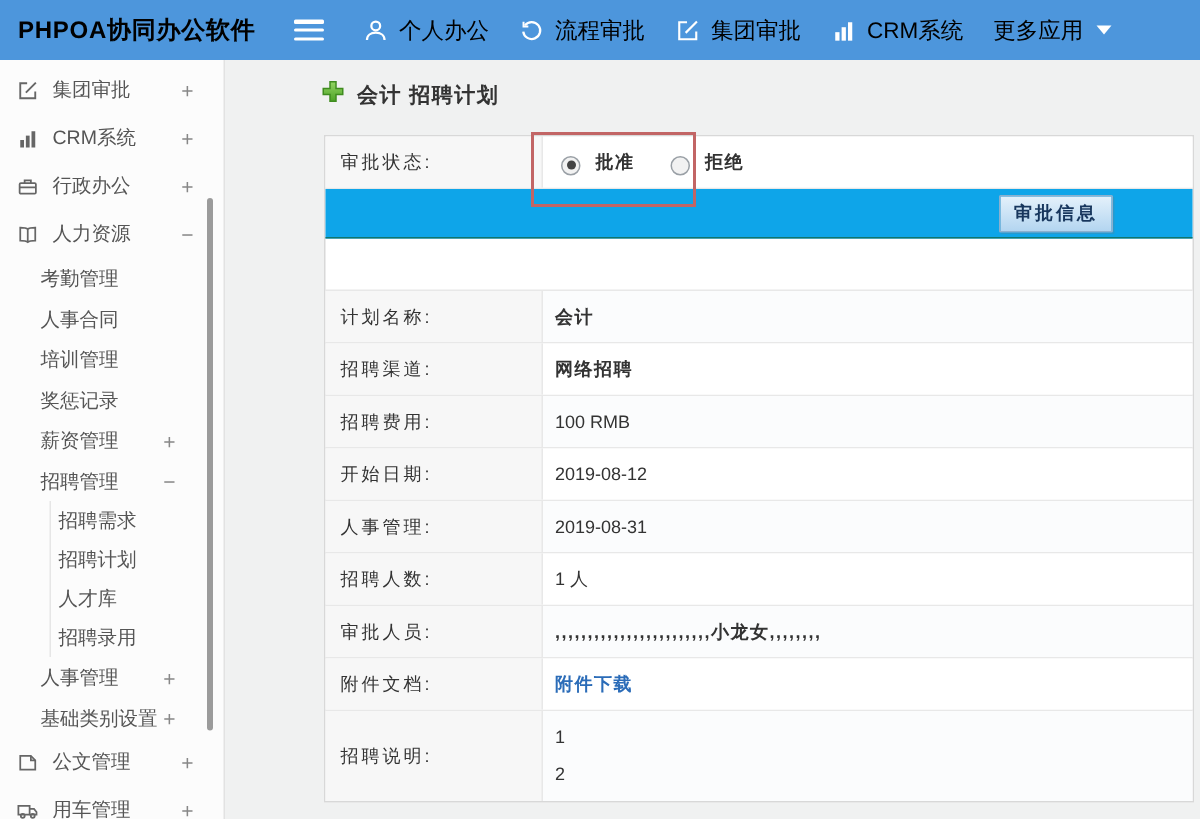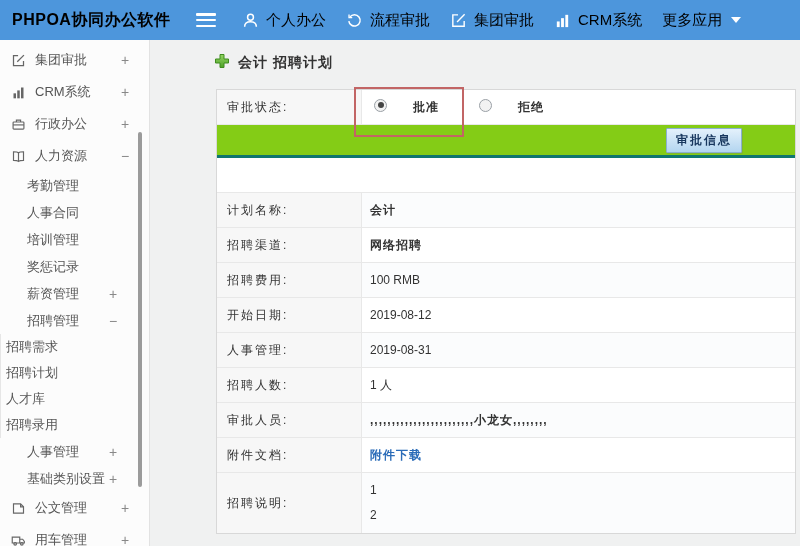--- a/index.html
+++ b/index.html
@@ -16,45 +16,45 @@
   .topnav svg { display:block; }
   .caret { width:0; height:0; border-left:5px solid transparent; border-right:5px solid transparent; border-top:6px solid #fff; margin-left:2px; }
 
   
   .sidebar { position:absolute; left:0; top:40px; width:150px; height:506px;
     background:#fcfcfc; border-right:1px solid #e2e2e2; padding-top:4px; color:#555; }
   .side-item { display:flex; align-items:center; font-size:13px; cursor:pointer; }
   .side-item .icn { width:16px; margin-right:9px; display:flex; justify-content:center; color:#666; }
   .lv1 { height:32px; padding-left:10px; }
   .lv2 { height:27px; padding-left:27px; }
-  .lv3 { height:26px; padding-left:5px; border-left:1px solid #e6e6e6; }
+  .lv3 { height:26px; margin-left:33px; padding-left:5px; border-left:1px solid #e6e6e6; }
   .toggle { margin-left:auto; color:#888; font-size:14px; width:14px; text-align:center; }
   .lv1 .toggle { margin-right:17px; }
   .lv2 .toggle { margin-right:29px; }
   .side-scroll { position:absolute; left:138px; top:92px; width:4px; height:355px; background:#9b9b9b; border-radius:2px; }
 
   
   .main { position:absolute; left:164px; top:40px; width:650px; height:506px; padding:13px 10px 0 50px; }
   .page-title-row { display:flex; align-items:center; gap:8px; }
   .page-title { font-size:14px; font-weight:bold; color:#333; letter-spacing:1px; }
 
   .form-table { position:relative; margin-top:16px; margin-left:2px; width:580px;
     background:#fff; border:1px solid #d8d8d8; font-size:12px; color:#333; }
   .frow { display:flex; border-bottom:1px solid #e8e8e8; min-height:35px; }
   .frow:last-child { border-bottom:none; }
   .fcell-label { width:145px; flex:0 0 145px; background:#f7f7f7; border-right:1px solid #e8e8e8;
     display:flex; align-items:center; padding-left:10px; letter-spacing:2px; color:#333; }
   .fcell-value { flex:1; display:flex; align-items:center; padding-left:8px; background:#fff; }
   .frow:nth-child(odd) .fcell-value { background:#fbfcfd; }
-  .btn-row { min-height:33px; background:#84cc16; display:flex; align-items:center;
-    justify-content:flex-end; padding-right:53px; border-bottom:3px solid #0f766e; }
+  .btn-row { min-height:33px; background:#0ea5e9; display:flex; align-items:center;
+    justify-content:flex-end; padding-right:53px; border-bottom:1px solid #0f766e; }
   .approve-btn { font-size:12px; font-weight:bold; color:#17365d; letter-spacing:2px;
     padding:3px 9px; border:1px solid #8ab0cf; border-radius:1px; cursor:pointer;
     background:linear-gradient(#e4f1fb,#b3d5f0); box-shadow:1px 1px 0 rgba(120,120,120,.25); }
-  .radio-group { display:flex; align-items:flex-start; gap:26px; padding-left:4px; }
+  .radio-group { display:flex; align-items:flex-end; gap:10px; padding-left:4px; }
   .radio { width:13px; height:13px; border-radius:50%; border:1px solid #9aa0a6; background:#f2f2f2;
     display:inline-flex; align-items:center; justify-content:center; cursor:pointer; }
   .radio.checked::after { content:""; width:6px; height:6px; border-radius:50%; background:#444; }
   .radio-label { font-weight:bold; letter-spacing:1px; margin-right:14px; }
   .red-box { position:absolute; left:137px; top:-3px; width:110px; height:50px;
     border:2px solid #c26565; pointer-events:none; z-index:4; }
   .link { color:#2b6cb8; font-weight:bold; cursor:pointer; text-decoration:none; letter-spacing:1px; }
   .two-lines { display:flex; flex-direction:column; justify-content:center; line-height:25px; }
   .tall { min-height:60px; }
   .bold-val { font-weight:bold; letter-spacing:1px; }

